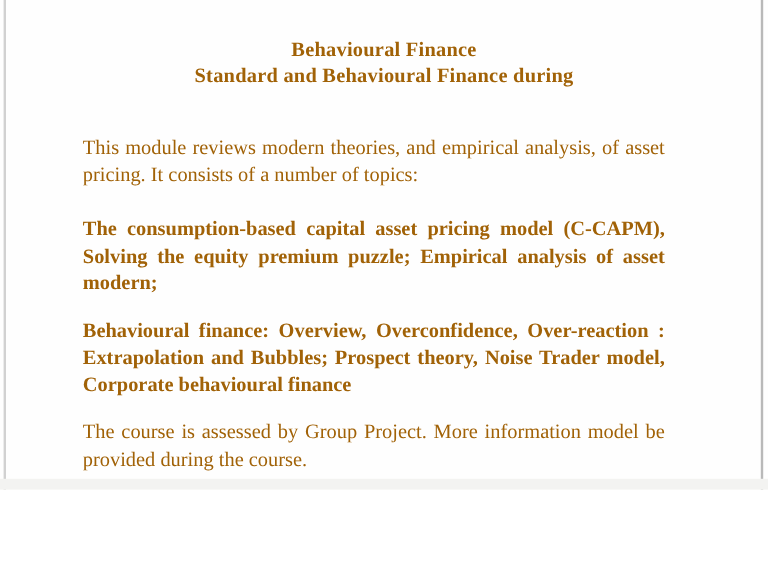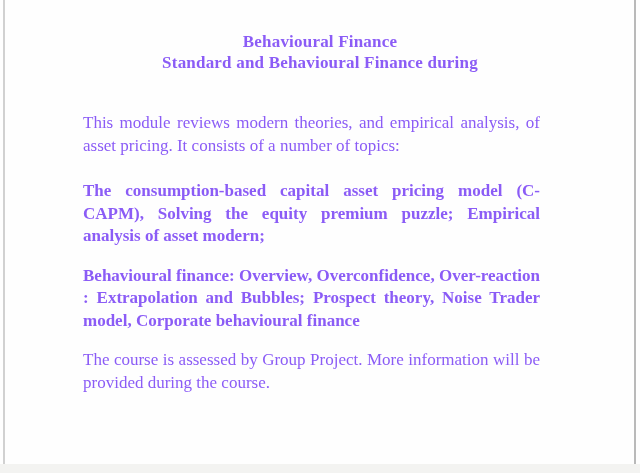--- a/index.html
+++ b/index.html
@@ -9,23 +9,23 @@
   body {
     width: 640px;
     height: 473px;
     overflow: hidden;
     background: #ffffff;
     font-family: "Liberation Serif", serif;
   }
   .slide-page {
     position: relative;
     width: 640px;
-    height: 473px;
+    height: 408px;
     background: #fefefe;
-    color: #8b5cf6;
+    color: #a16207;
     box-sizing: border-box;
   }
   
   .edge-left {
     position: absolute;
     left: 3px; top: 0; bottom: 0;
     width: 2px;
     background: #c2c2c2;
     opacity: 0.75;
   }
@@ -52,21 +52,21 @@
   }
   .content {
     margin-left: 67px;
     width: 489px;
     font-size: 17px;
     line-height: 22.5px;
     text-align: justify;
     text-align-last: left;
   }
   .content p {
-    margin: 16px;
+    margin: 2px;
   }
   .p-first   { margin-top: 39px !important; }
   .p-gap-lg  { margin-top: 23px !important; }
   .p-gap-md  { margin-top: 17px !important; font-family: Liberation Serif, serif; }
   .bold { font-weight: bold; }
 </style>
 </head>
 <body>
 
 <div class="slide-page">
@@ -80,16 +80,16 @@
     <div>Standard and Behavioural Finance during</div>
   </div>
 
   <div class="content">
     <p class="p-first">This module reviews modern theories, and empirical analysis, of asset pricing. It consists of a number of topics:</p>
 
     <p class="bold p-gap-lg">The consumption-based capital asset pricing model (C-CAPM), Solving the equity premium puzzle; Empirical analysis of asset modern;</p>
 
     <p class="bold p-gap-md">Behavioural finance: Overview, Overconfidence, Over-reaction : Extrapolation and Bubbles; Prospect theory, Noise Trader model, Corporate behavioural finance</p>
 
-    <p class="p-gap-md">The course is assessed by Group Project. More information will be provided during the course.</p>
+    <p class="p-gap-md">The course is assessed by Group Project. More information model be provided during the course.</p>
   </div>
 
 </div>
 
 </body></html>

